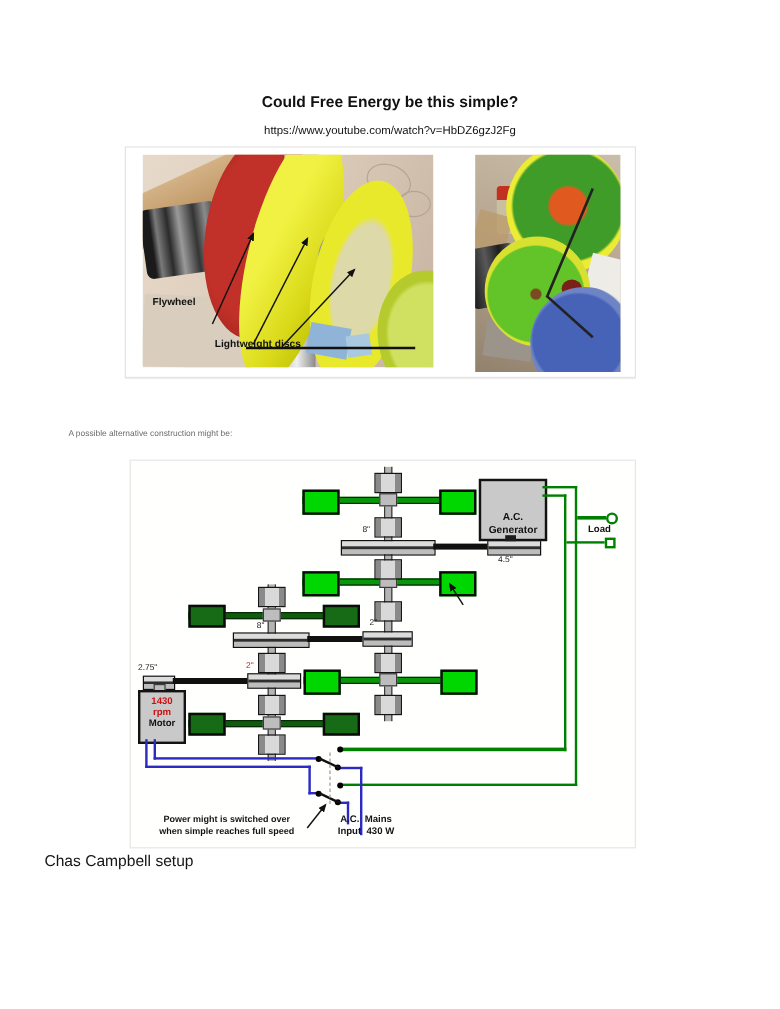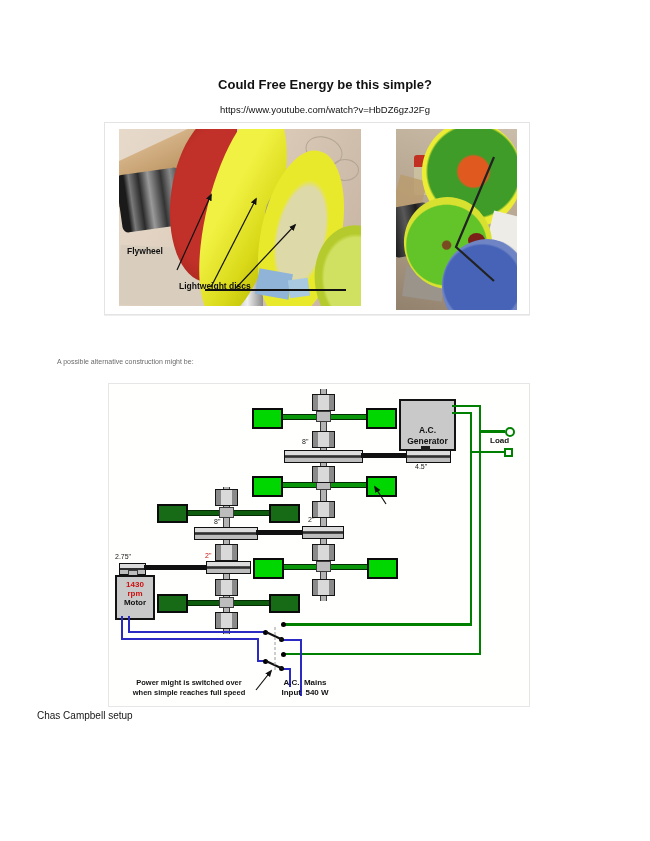--- a/index.html
+++ b/index.html
@@ -30,21 +30,21 @@
   .pul{background:linear-gradient(#dcdcdc 0 36%,#2f2f2f 42% 58%,#bdbdbd 64% 100%);border:1px solid #101010;}
   .belt{background:#101010;}
   .gw{background:var(--wire_green);}
   .bw{background:var(--wire_blue);}
   .dot{width:5px;height:5px;border-radius:50%;background:#000;}
   .term{background:#fff;border:2px solid var(--wire_green);}
   .box{background:#c9c9c9;border:2px solid #131313;}
   .dlabel{font-size:7px;line-height:7px;color:#1a1a1a;}
   .dnote{font-size:8px;font-weight:700;line-height:10px;color:#131313;}
   .small-note{font-size:7px;color:#6b6b6b;}
-  .caption{font-size:10px;color:#151515;}
+  .caption{font-size:13px;color:#151515;}
   svg{position:absolute;left:0;top:0;pointer-events:none;}
 </style>
 </head>
 <body>
 
 <div id="page">
 
   <div class="abs ctr subtitle" style="top:77px;">Could Free Energy be this simple?</div>
   <div class="abs ctr url" style="top:104px;">https://www.youtube.com/watch?v=HbDZ6gzJ2Fg</div>
 
@@ -213,19 +213,19 @@
       <line x1="277" y1="120" x2="266" y2="103" stroke="#111" stroke-width="1.2" marker-end="url(#ah)"></line>
       <line x1="147" y1="306" x2="162" y2="287" stroke="#111" stroke-width="1.2" marker-end="url(#ah)"></line>
     </svg>
 
     <div class="abs dnote" style="left:4px;top:294px;width:152px;text-align:center;font-size:7.5px;">
       <div>Power might is switched over</div>
       <div>when simple reaches full speed</div>
     </div>
     <div class="abs dnote" style="left:152px;top:294px;width:88px;text-align:center;">
       <div class="pre">A.C.  Mains</div>
-      <div class="pre">Input  540 W</div>
+      <div class="pre">Input  430 W</div>
     </div>
   </div>
 
   <div class="abs caption" style="left:37px;top:710px;">Chas Campbell setup</div>
 
 </div>
 
 </body></html>

